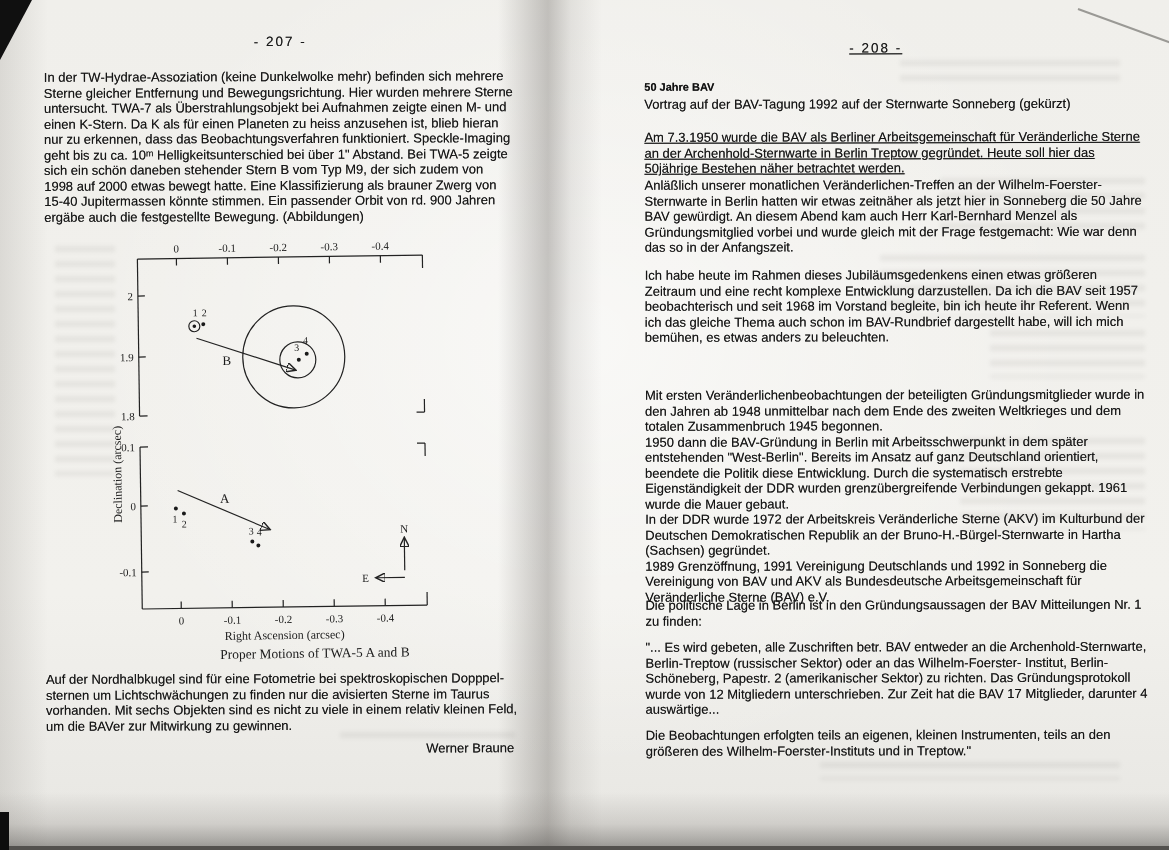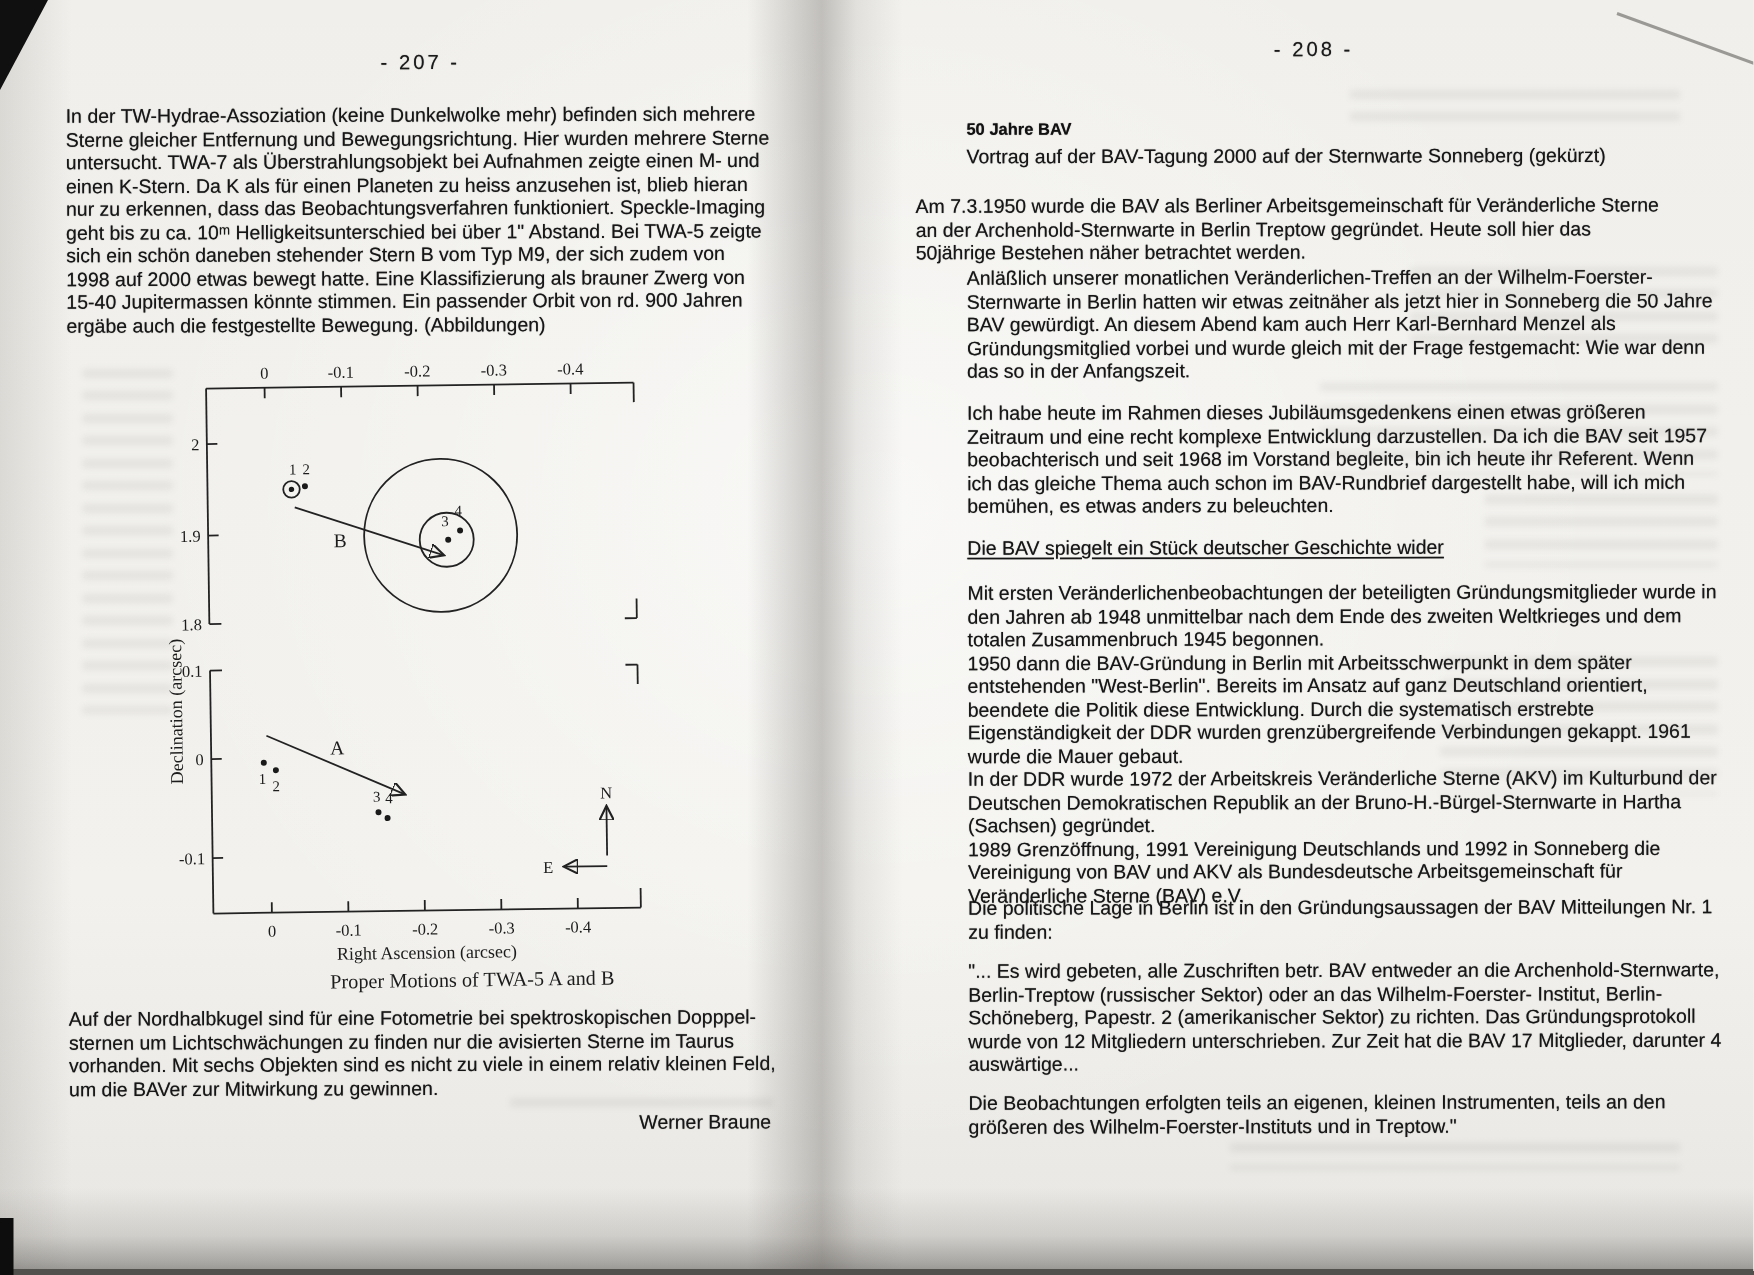--- a/index.html
+++ b/index.html
@@ -206,33 +206,32 @@
       <text class="fig-caption" x="200" y="421" text-anchor="middle">Proper Motions of TWA-5 A and B</text>
     </svg>
 
     <div class="para" style="left:45px;top:670px;width:472px;">Auf der Nordhalbkugel sind für eine Fotometrie bei spektroskopischen Dopppel-sternen um Lichtschwächungen zu finden nur die avisierten Sterne im Taurus vorhanden. Mit sechs Objekten sind es nicht zu viele in einem relativ kleinen Feld, um die BAVer zur Mitwirkung zu gewinnen.</div>
 
     <div class="signature" style="left:300px;top:740px;width:213px;">Werner Braune</div>
   </div>
 
   <div class="page page-right">
 
-    <div class="pagenum" style="left:850px;top:26px;">- 208 -</div>
+    <div class="pagenum" style="left:850px;top:41px;text-decoration:underline;">- 208 -</div>
 
     <div class="doc-title" style="left:645px;top:81px;">50 Jahre BAV</div>
 
-    <div class="para" style="left:645px;top:97px;width:502px;">Vortrag auf der BAV-Tagung 2000 auf der Sternwarte Sonneberg (gekürzt)</div>
-
-    <div class="para" style="left:611px;top:130px;width:502px;">Am 7.3.1950 wurde die BAV als Berliner Arbeitsgemeinschaft für Veränderliche Sterne an der Archenhold-Sternwarte in Berlin Treptow gegründet. Heute soll hier das 50jährige Bestehen näher betrachtet werden.</div>
+    <div class="para" style="left:645px;top:97px;width:502px;">Vortrag auf der BAV-Tagung 1992 auf der Sternwarte Sonneberg (gekürzt)</div>
+
+    <div class="para" style="left:645px;top:130px;width:502px;text-decoration:underline;">Am 7.3.1950 wurde die BAV als Berliner Arbeitsgemeinschaft für Veränderliche Sterne an der Archenhold-Sternwarte in Berlin Treptow gegründet. Heute soll hier das 50jährige Bestehen näher betrachtet werden.</div>
 
     <div class="para" style="left:645px;top:178px;width:502px;">Anläßlich unserer monatlichen Veränderlichen-Treffen an der Wilhelm-Foerster-Sternwarte in Berlin hatten wir etwas zeitnäher als jetzt hier in Sonneberg die 50 Jahre BAV gewürdigt. An diesem Abend kam auch Herr Karl-Bernhard Menzel als Gründungsmitglied vorbei und wurde gleich mit der Frage festgemacht: Wie war denn das so in der Anfangszeit.</div>
 
     <div class="para" style="left:645px;top:268px;width:502px;">Ich habe heute im Rahmen dieses Jubiläumsgedenkens einen etwas größeren Zeitraum und eine recht komplexe Entwicklung darzustellen. Da ich die BAV seit 1957 beobachterisch und seit 1968 im Vorstand begleite, bin ich heute ihr Referent. Wenn ich das gleiche Thema auch schon im BAV-Rundbrief dargestellt habe, will ich mich bemühen, es etwas anders zu beleuchten.</div>
 
-    <div class="section-heading" style="left:645px;top:358px;">Die BAV spiegelt ein Stück deutscher Geschichte wider</div>
 
     <div class="para preline" style="left:645px;top:388px;width:502px;">Mit ersten Veränderlichenbeobachtungen der beteiligten Gründungsmitglieder wurde in den Jahren ab 1948 unmittelbar nach dem Ende des zweiten Weltkrieges und dem totalen Zusammenbruch 1945 begonnen.
 1950 dann die BAV-Gründung in Berlin mit Arbeitsschwerpunkt in dem später entstehenden "West-Berlin". Bereits im Ansatz auf ganz Deutschland orientiert, beendete die Politik diese Entwicklung. Durch die systematisch erstrebte Eigenständigkeit der DDR wurden grenzübergreifende Verbindungen gekappt. 1961 wurde die Mauer gebaut.
 In der DDR wurde 1972 der Arbeitskreis Veränderliche Sterne (AKV) im Kulturbund der Deutschen Demokratischen Republik an der Bruno-H.-Bürgel-Sternwarte in Hartha (Sachsen) gegründet.
 1989 Grenzöffnung, 1991 Vereinigung Deutschlands und 1992 in Sonneberg die Vereinigung von BAV und AKV als Bundesdeutsche Arbeitsgemeinschaft für Veränderliche Sterne (BAV) e.V.</div>
 
     <div class="para" style="left:645px;top:598px;width:502px;">Die politische Lage in Berlin ist in den Gründungsaussagen der BAV Mitteilungen Nr. 1 zu finden:</div>
 
     <div class="para" style="left:645px;top:640px;width:502px;">"... Es wird gebeten, alle Zuschriften betr. BAV entweder an die Archenhold-Sternwarte, Berlin-Treptow (russischer Sektor) oder an das Wilhelm-Foerster- Institut, Berlin-Schöneberg, Papestr. 2 (amerikanischer Sektor) zu richten. Das Gründungsprotokoll wurde von 12 Mitgliedern unterschrieben. Zur Zeit hat die BAV 17 Mitglieder, darunter 4 auswärtige...</div>
 

